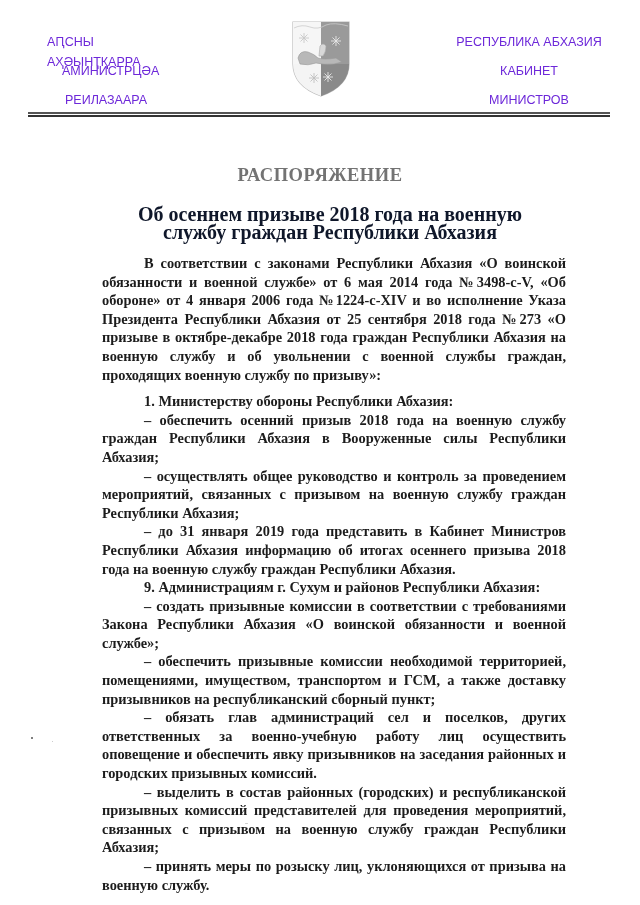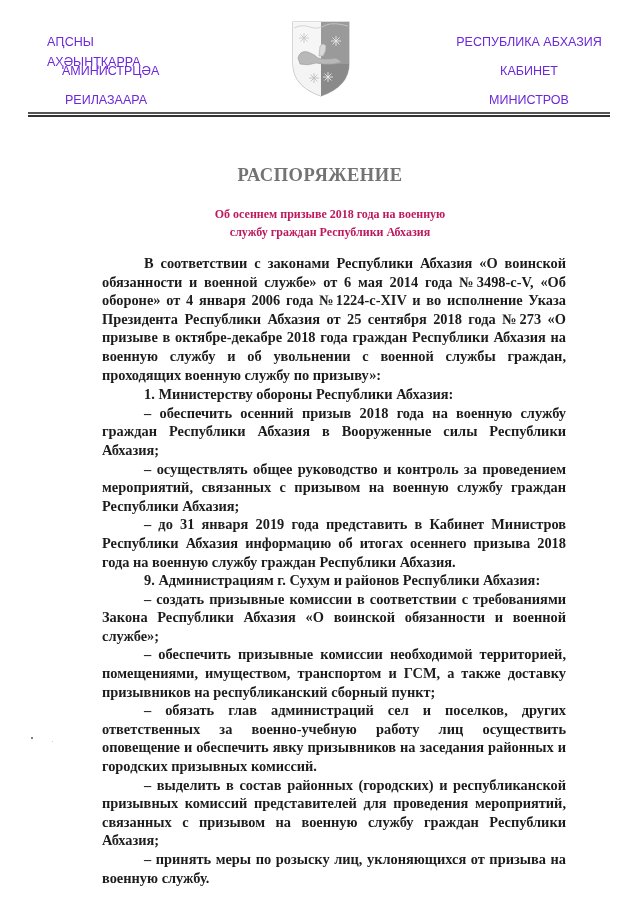--- a/index.html
+++ b/index.html
@@ -9,25 +9,25 @@
   .hdr-left { left: 30px; top: 22px; width: 160px; }
   .hdr-left .l1 { text-align: left; padding-left: 17px; }
   .hdr-left .l2 { text-align: left; padding-left: 32px; }
   .hdr-left .l3 { text-align: left; padding-left: 35px; }
   .hdr-right { left: 438px; top: 22px; width: 182px; }
   .emblem { position: absolute; left: 290px; top: 18px; width: 62px; height: 80px; }
   .rule { position: absolute; left: 28px; top: 112px; width: 582px; height: 5px; }
   .rule .a { position: absolute; left: 0; right: 0; top: 0; height: 2px; background: #555; }
   .rule .b { position: absolute; left: 0; right: 0; top: 3px; height: 1.5px; background: #333; }
   .title { position: absolute; left: 0; width: 640px; top: 165px; text-align: center; font-weight: bold; font-size: 18.5px; letter-spacing: 0.5px; color: #737373; }
-  .subtitle { position: absolute; left: 120px; width: 420px; top: 205px; text-align: center; font-weight: bold; font-size: 12px; line-height: 18px; color: #be185d; }
+  .subtitle { position: absolute; left: 120px; width: 420px; top: 205px; text-align: center; font-weight: bold; font-size: 20px; line-height: 18px; color: #0f172a; }
   .body { position: absolute; left: 102px; width: 464px; top: 254px; font-size: 14.4px; line-height: 18.6px; text-align: justify; color: #1c1c1c; font-weight: bold; }
   .body p { margin: 0; }
   .body p.ind { text-indent: 42px; }
-  .body p.gap { margin-top: 1px; }
+  .body p.gap { margin-top: 8px; }
   .speck { position: absolute; width: 2px; height: 2px; background: #555; border-radius: 1px; }
 </style>
 </head>
 <body>
 
 <div class="hdr hdr-left">
   <div class="l1">АԤСНЫ АҲӘЫНҬҚАРРА</div>
   <div class="l2">АМИНИСТРЦӘА</div>
   <div class="l3">РЕИЛАЗААРА</div>
 </div>

